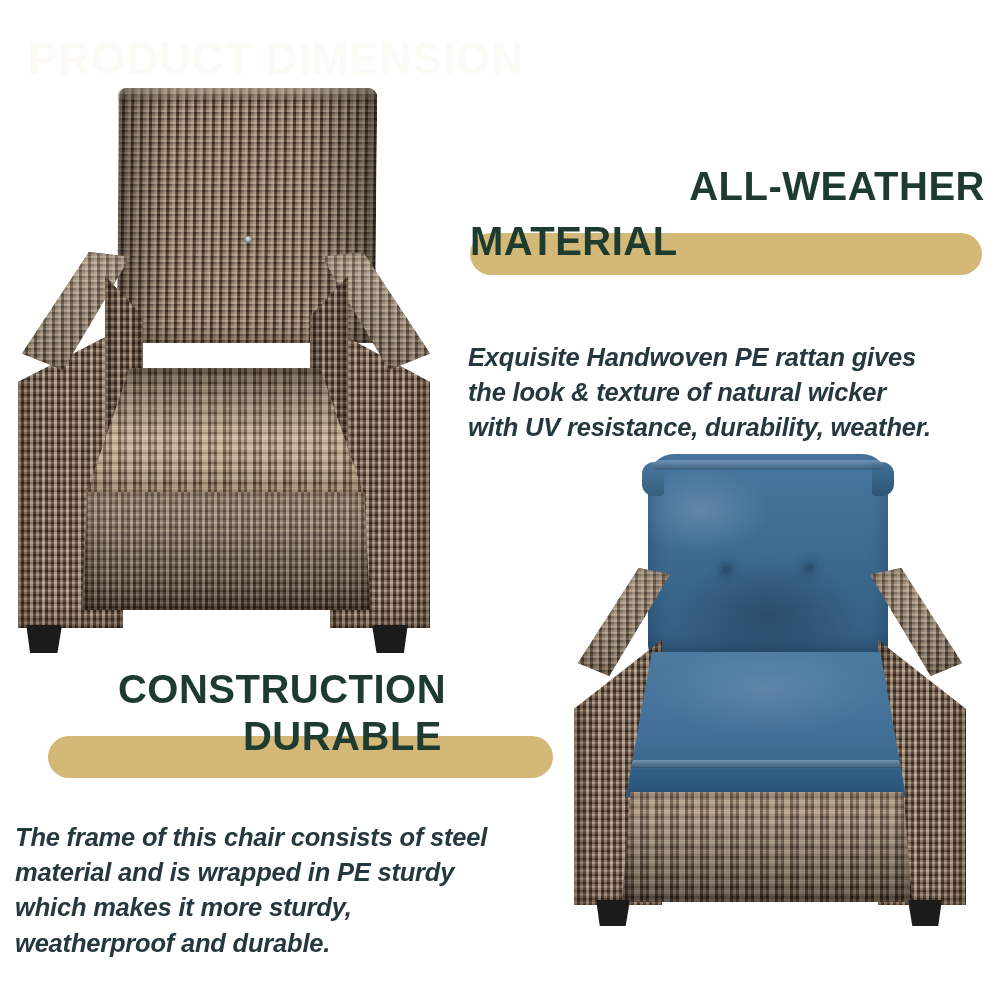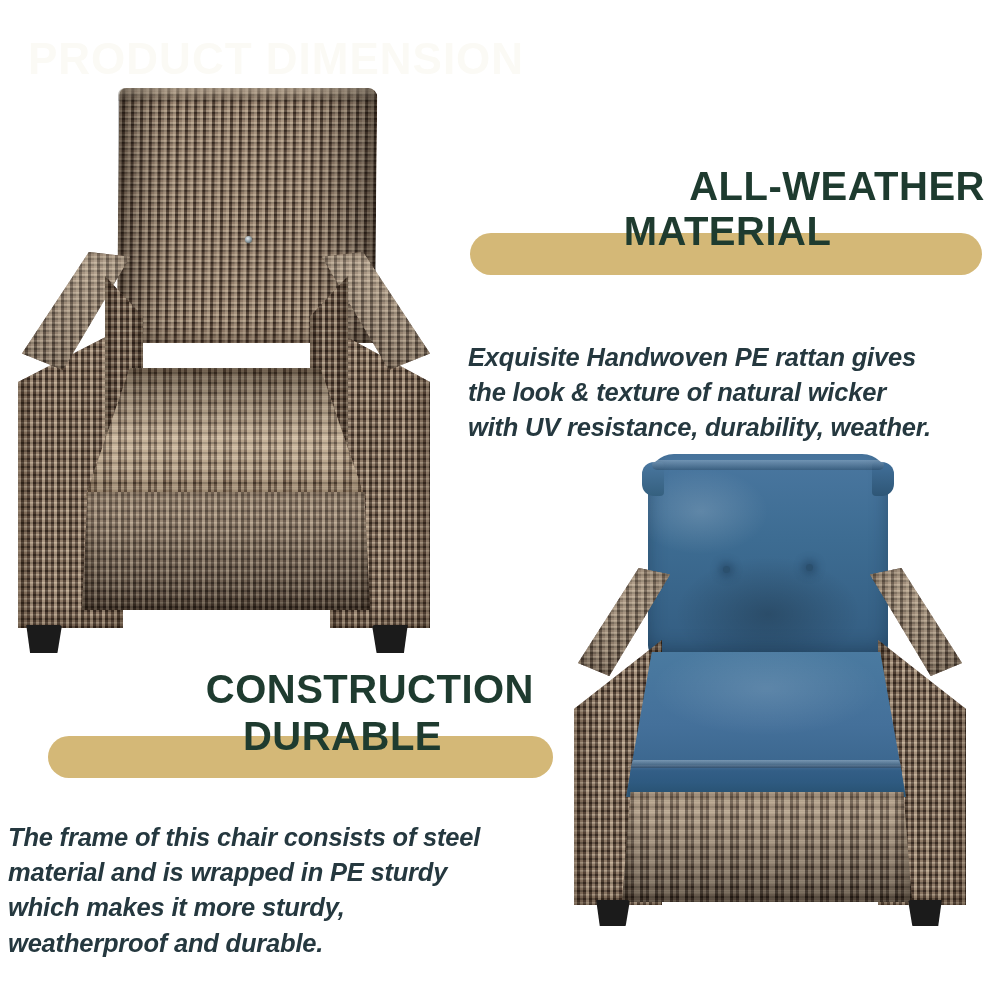--- a/index.html
+++ b/index.html
@@ -139,36 +139,36 @@
 
     <div class="foot" style="left:24px;top:545px;width:38px;height:28px;
                 clip-path:polygon(6% 0%, 100% 0%, 88% 100%, 16% 100%);"></div>
     <div class="foot" style="left:372px;top:545px;width:38px;height:28px;
                 clip-path:polygon(0% 0%, 94% 0%, 84% 100%, 12% 100%);"></div>
   </div>
 
   <div class="head-block" style="left:470px;top:165px;width:515px;height:115px;">
     <div class="bar" style="left:0px;top:68px;width:512px;height:42px;"></div>
     <div class="head-line" style="text-align:right;">ALL-WEATHER</div>
-    <div class="head-line" style="text-align:center;margin-top:2px;">MATERIAL</div>
+    <div class="head-line" style="text-align:left;margin-top:12px;">MATERIAL</div>
   </div>
 
   <div class="para" style="left:468px;top:340px;width:532px;">
     <div>Exquisite Handwoven PE rattan gives</div>
     <div>the look &amp; texture of natural wicker</div>
     <div>with UV resistance, durability, weather.</div>
   </div>
 
   <div class="head-block" style="left:30px;top:668px;width:512px;height:115px;">
     <div class="bar" style="left:18px;top:68px;width:505px;height:42px;"></div>
-    <div class="head-line" style="text-align:right;padding-right:8px;">CONSTRUCTION</div>
+    <div class="head-line" style="text-align:center;padding-right:8px;">CONSTRUCTION</div>
     <div class="head-line" style="text-align:right;padding-right:100px;margin-top:4px;">DURABLE</div>
   </div>
 
-  <div class="para" style="left:8px;top:820px;width:545px;">
+  <div class="para" style="left:15px;top:820px;width:545px;">
     <div>The frame of this chair consists of steel</div>
     <div>material and is wrapped in PE sturdy</div>
     <div>which makes it more sturdy,</div>
     <div>weatherproof and durable.</div>
   </div>
 
   <div style="position:absolute;left:560px;top:440px;width:440px;height:500px;">
 
     <div class="cushion" style="left:88px;top:14px;width:240px;height:205px;
                 border-radius:26px 26px 14px 14px;

